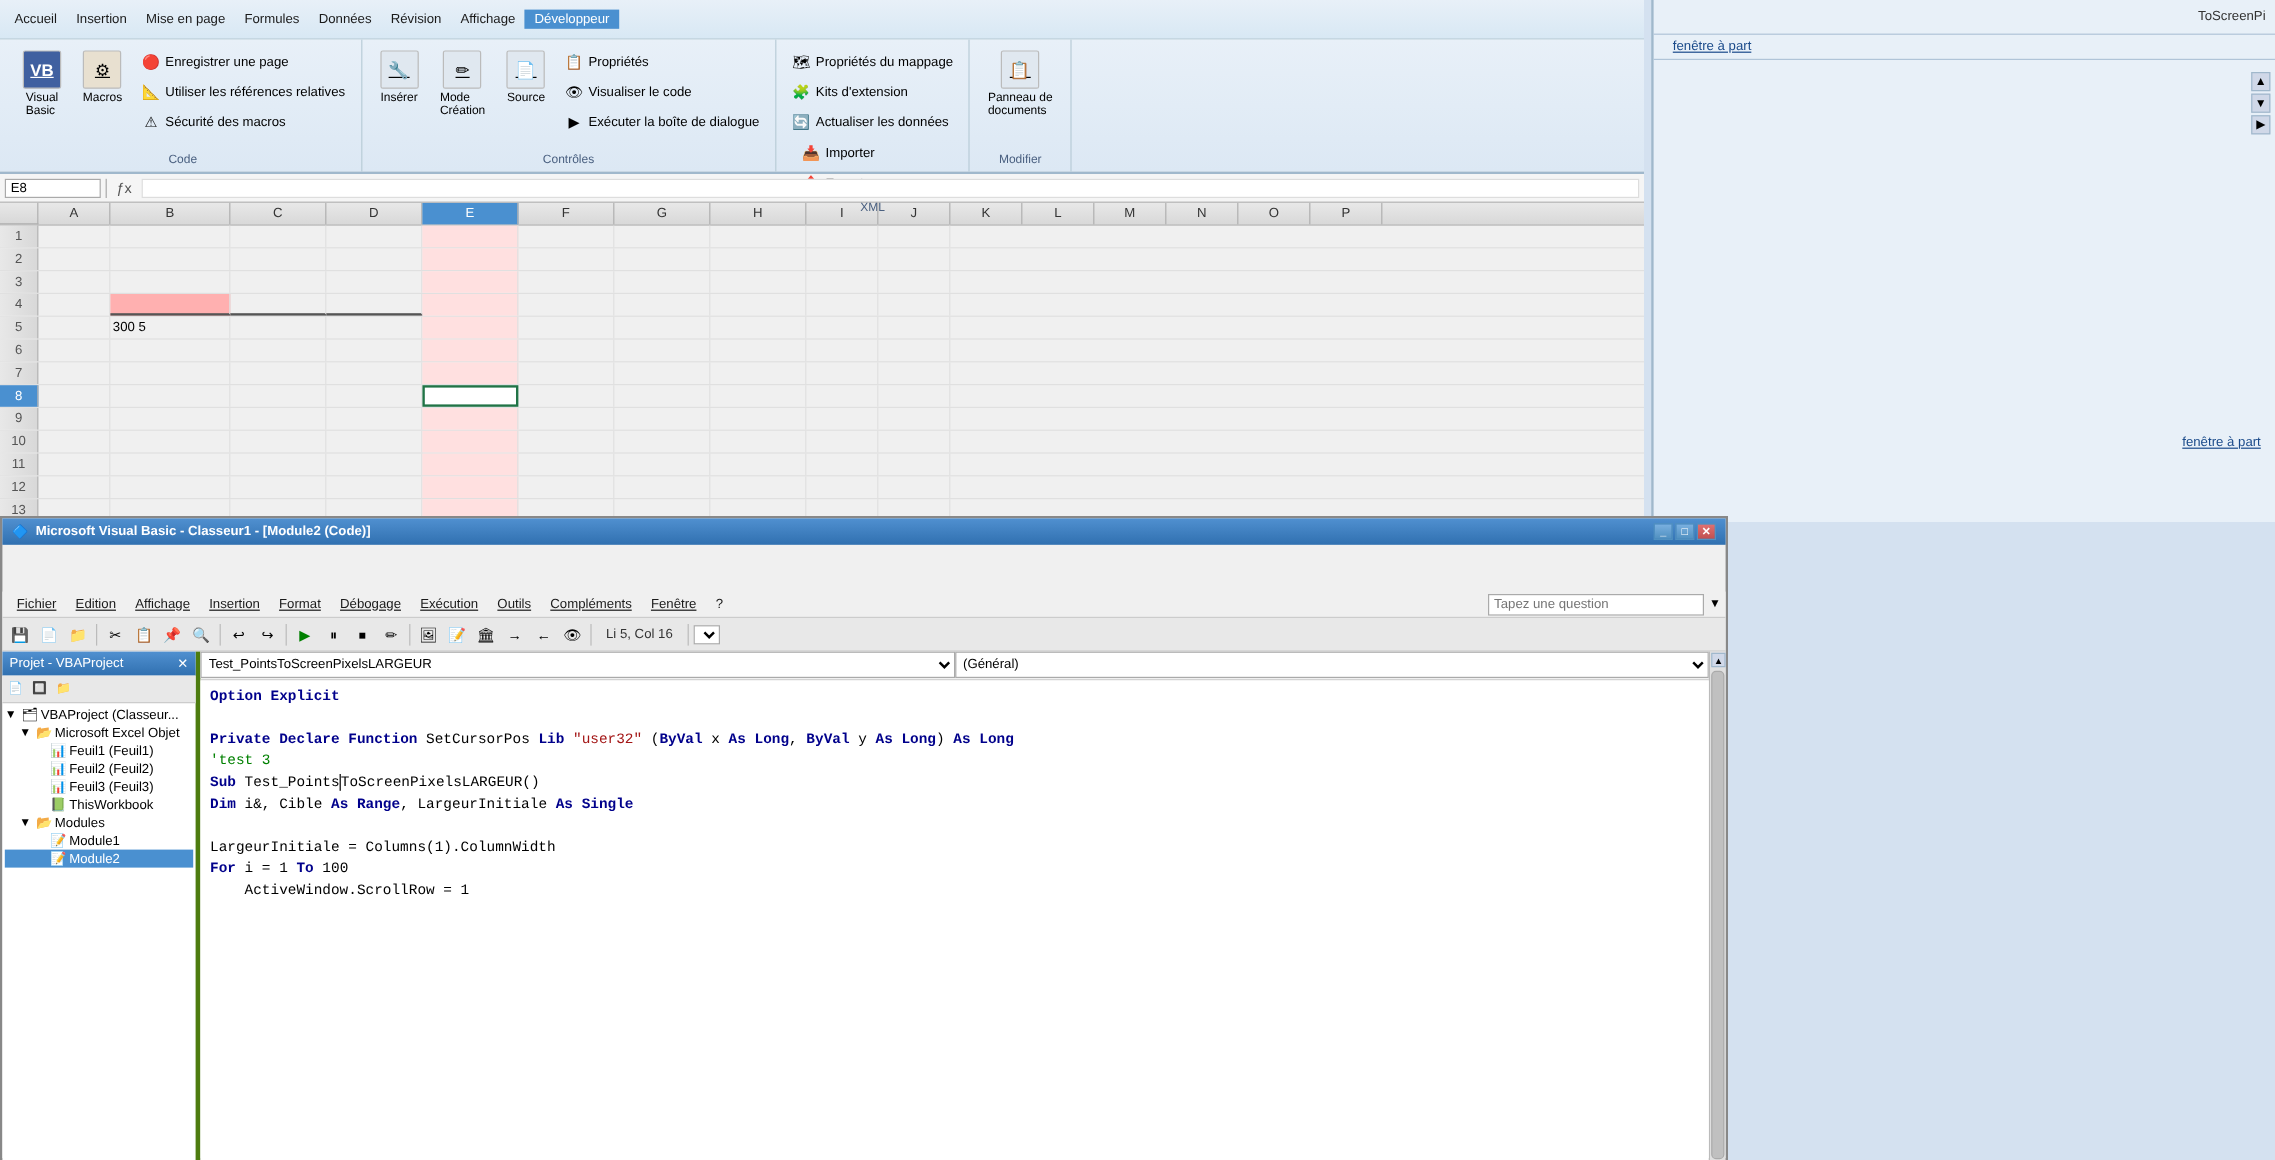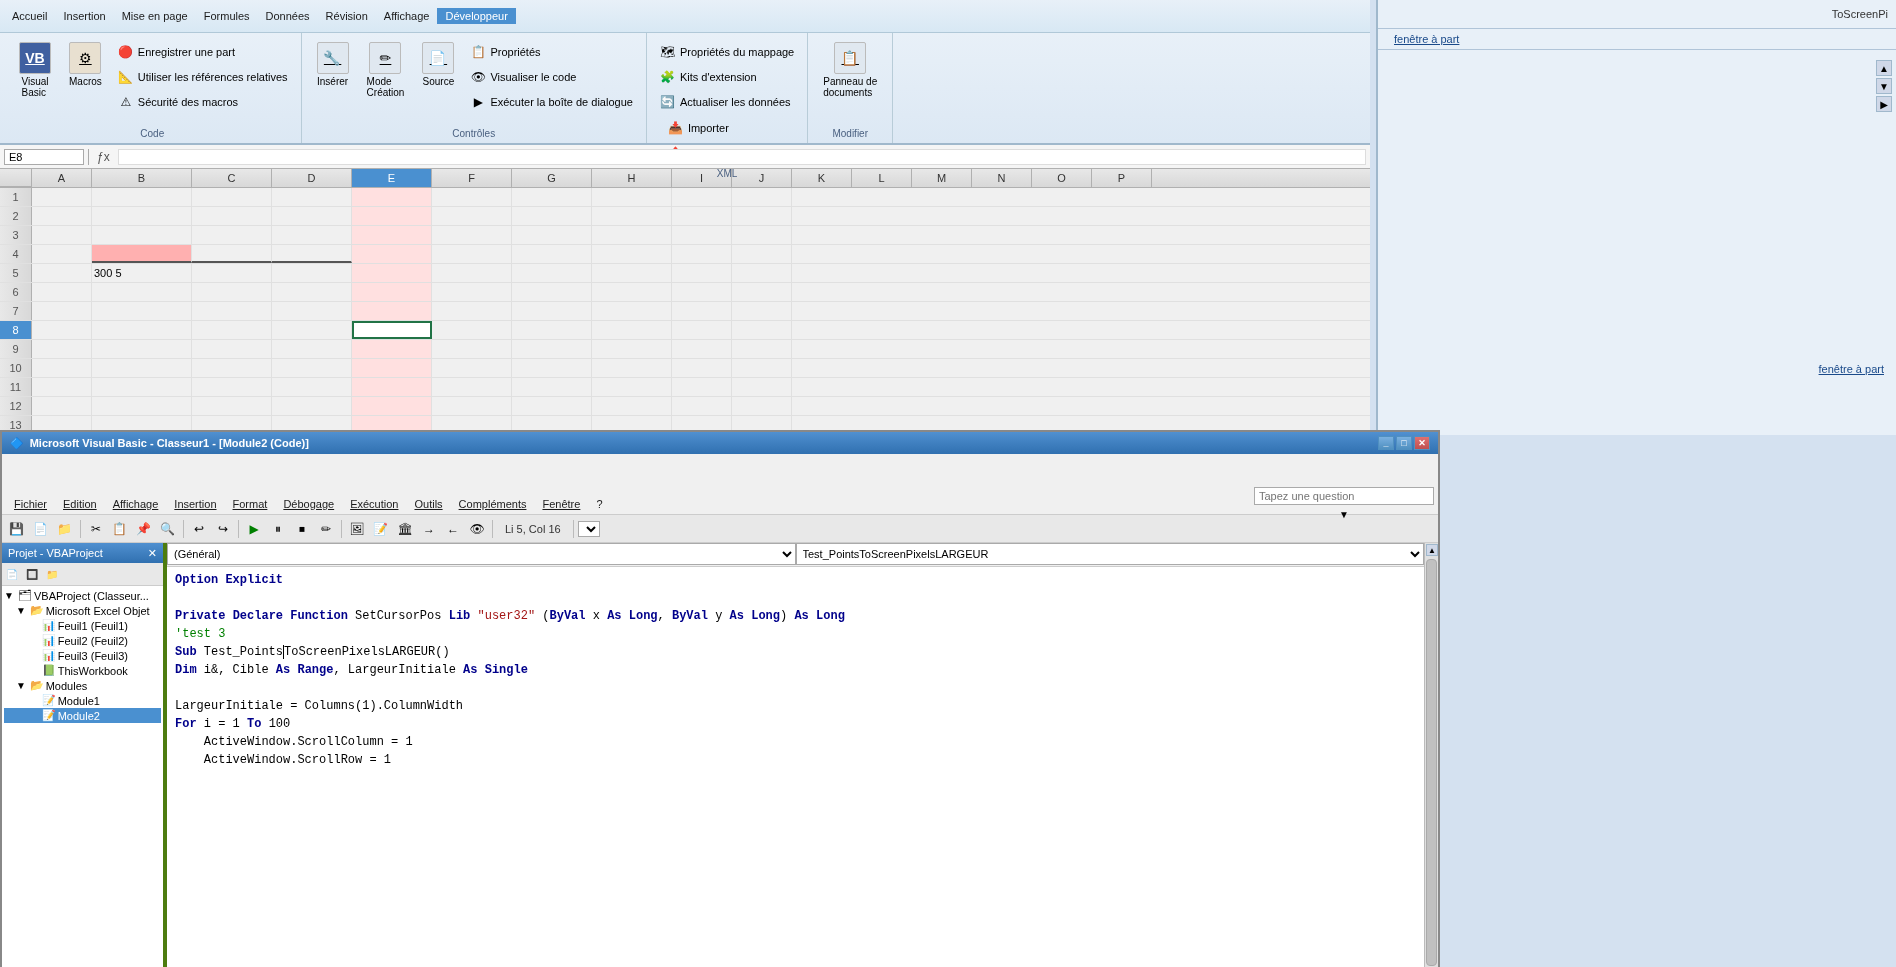--- a/index.html
+++ b/index.html
@@ -128,21 +128,21 @@
           <div class="ribbon-icon" style="background:#4060a0; color:white; font-size:14px; font-weight:bold;">VB</div>
           <span>Visual<br>Basic</span>
         </div>
         <div class="ribbon-btn">
           <div class="ribbon-icon" style="background:#e8e0d0; font-size:14px;">⚙</div>
           <span>Macros</span>
         </div>
         <div style="display:flex;flex-direction:column;gap:3px;padding-top:4px;">
           <div class="ribbon-btn-sm">
             <div class="ribbon-icon-sm">🔴</div>
-            <span>Enregistrer une part</span>
+            <span>Enregistrer une page</span>
           </div>
           <div class="ribbon-btn-sm">
             <div class="ribbon-icon-sm">📐</div>
             <span>Utiliser les références relatives</span>
           </div>
           <div class="ribbon-btn-sm">
             <div class="ribbon-icon-sm">⚠</div>
             <span>Sécurité des macros</span>
           </div>
         </div>
@@ -471,21 +471,21 @@
     <span class="vba-menu-item underline">Edition</span>
     <span class="vba-menu-item underline">Affichage</span>
     <span class="vba-menu-item underline">Insertion</span>
     <span class="vba-menu-item underline">Format</span>
     <span class="vba-menu-item underline">Débogage</span>
     <span class="vba-menu-item underline">Exécution</span>
     <span class="vba-menu-item underline">Outils</span>
     <span class="vba-menu-item underline">Compléments</span>
     <span class="vba-menu-item underline">Fenêtre</span>
     <span class="vba-menu-item">?</span>
-    <div style="margin-left:auto; display:flex; align-items:center; gap:4px;flex-direction:column;">
+    <div style="margin-left:auto; display:flex; align-items:center; gap:4px;">
       <input style="width: 180px; border: 1px solid rgb(170, 170, 170); padding: 2px 4px; font-size: 11px;" placeholder="Tapez une question">
       <span style="font-size:10px;">▼</span>
     </div>
   </div>
 
   <div class="vba-toolbar">
     <div class="vba-tool-btn">💾</div>
     <div class="vba-tool-btn">📄</div>
     <div class="vba-tool-btn">📁</div>
     <div class="vba-separator"></div>
@@ -584,25 +584,25 @@
         <div class="scroll-arrow" style="width:12px;height:12px;font-size:8px;">◀</div>
         <div style="flex:1;height:8px;background:#c0c0c0;border:1px solid #aaa;border-radius:4px;"></div>
         <div class="scroll-arrow" style="width:12px;height:12px;font-size:8px;">▶</div>
       </div>
     </div>
 
     <div class="code-area">
 
       <div class="code-dropdowns">
         <select class="code-dropdown">
+          <option>Test_PointsToScreenPixelsLARGEUR</option>
+        </select>
+        <select class="code-dropdown">
           <option>(Général)</option>
         </select>
-        <select class="code-dropdown">
-          <option>Test_PointsToScreenPixelsLARGEUR</option>
-        </select>
       </div>
 
       <div class="code-editor">
         <div class="code-line">
           <span class="kw">Option</span>&nbsp;<span class="kw">Explicit</span>
         </div>
         <div class="code-line">&nbsp;</div>
         <div class="code-line">
           <span class="kw">Private</span>&nbsp;<span class="kw">Declare</span>&nbsp;<span class="kw">Function</span>&nbsp;<span>SetCursorPos</span>&nbsp;<span class="kw">Lib</span>&nbsp;<span class="str">"user32"</span>&nbsp;<span>(</span><span class="kw">ByVal</span>&nbsp;<span>x</span>&nbsp;<span class="kw">As</span>&nbsp;<span class="kw">Long</span><span>,</span>&nbsp;<span class="kw">ByVal</span>&nbsp;<span>y</span>&nbsp;<span class="kw">As</span>&nbsp;<span class="kw">Long</span><span>)</span>&nbsp;<span class="kw">As</span>&nbsp;<span class="kw">Long</span>
         </div>
@@ -614,23 +614,20 @@
         </div>
         <div class="code-line">
           <span class="kw">Dim</span>&nbsp;<span>i&amp;, Cible</span>&nbsp;<span class="kw">As</span>&nbsp;<span class="kw">Range</span><span>, LargeurInitiale</span>&nbsp;<span class="kw">As</span>&nbsp;<span class="kw">Single</span>
         </div>
         <div class="code-line">&nbsp;</div>
         <div class="code-line">
           <span>LargeurInitiale = Columns(1).ColumnWidth</span>
         </div>
         <div class="code-line">
           <span class="kw">For</span>&nbsp;<span>i = 1</span>&nbsp;<span class="kw">To</span>&nbsp;<span>100</span>
-        </div>
-        <div class="code-line">
-          <span>&nbsp;&nbsp;&nbsp;&nbsp;ActiveWindow.ScrollColumn = 1</span>
         </div>
         <div class="code-line">
           <span>&nbsp;&nbsp;&nbsp;&nbsp;ActiveWindow.ScrollRow = 1</span>
         </div>
       </div>
 
       <div style="height:14px; background:#e0e0e0; border-top:1px solid #bbb; display:flex; align-items:center; padding:0 2px; gap:2px;">
         <div class="scroll-arrow" style="width:12px;height:12px;font-size:8px;">◀</div>
         <div style="flex:1;height:8px;background:#c0c0c0;border:1px solid #aaa;border-radius:4px;"></div>
         <div class="scroll-arrow" style="width:12px;height:12px;font-size:8px;">▶</div>

